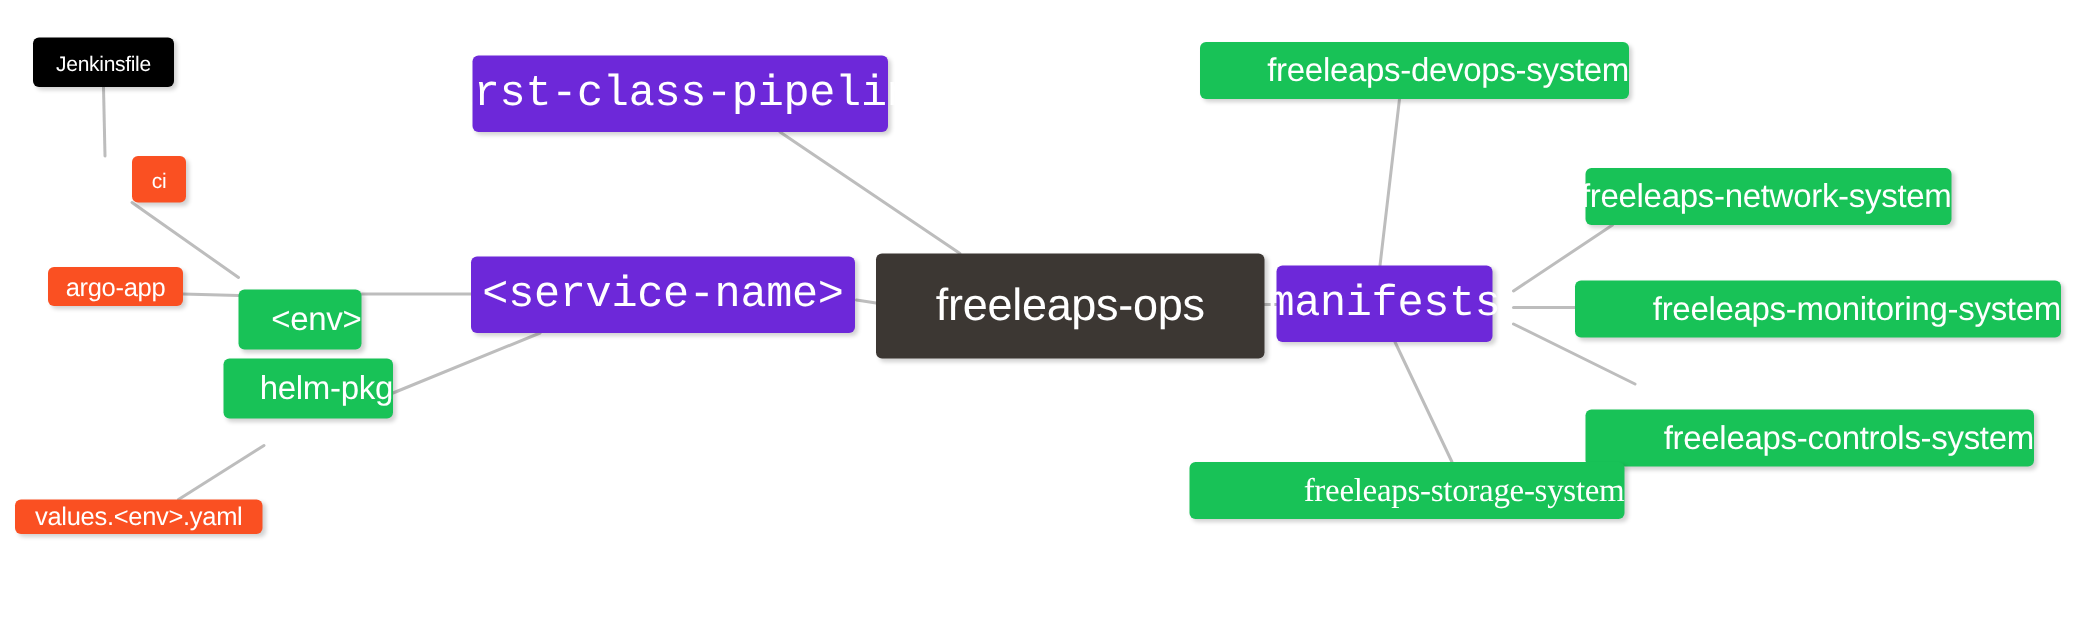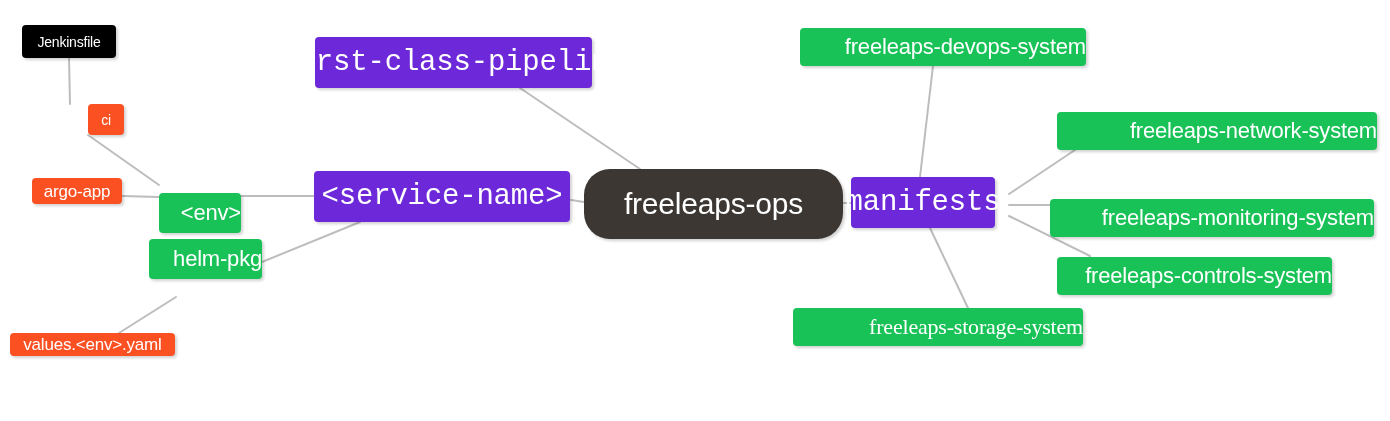--- a/index.html
+++ b/index.html
@@ -48,21 +48,21 @@
   }
 
   
   .c-root   { background: #3c3733; }
   .c-blue   { background: #6d28d9; font-family: Liberation Mono, monospace; }
   .c-green  { background: #18c257; }
   .c-orange { background: #000000; }
   .c-red    { background: #fa5022; }
 
   
-  .t-root   { font-size: 30px; border-radius: 26px; }
+  .t-root   { font-size: 30px; }
   .t-lg     { font-size: 29px; }
   .t-sm     { font-size: 22px; justify-content: flex-end; }
   .t-xs     { font-size: 17px; }
   .t-xxs    { font-size: 14px; }
 </style>
 </head>
 <body>
 
 <div id="mindmap">
   <svg id="edges" width="1390" height="421" viewBox="0 0 1390 421" xmlns="http://www.w3.org/2000/svg" aria-hidden="true">
@@ -108,26 +108,26 @@
       </div>
       <div class="node c-root t-root" style="left: 584px; top: 169px; width: 259px; height: 70px;">
         <span class="node-label">freeleaps-ops</span>
       </div>
       <div class="node c-blue t-lg" style="left: 851px; top: 177px; width: 144px; height: 51px;">
         <span class="node-label">manifests</span>
       </div>
       <div class="node c-green t-sm" style="left: 800px; top: 28px; width: 286px; height: 38px;">
         <span class="node-label">freeleaps-devops-system</span>
       </div>
-      <div class="node c-green t-sm" style="left: 1057px; top: 112px; width: 320px; height: 38px;">
+      <div class="node c-green t-sm" style="left: 1057px; top: 112px; width: 244px; height: 38px;">
         <span class="node-label">freeleaps-network-system</span>
       </div>
-      <div class="node c-green t-sm" style="left: 1050px; top: 187px; width: 324px; height: 38px; margin-top: 12px;">
+      <div class="node c-green t-sm" style="left: 1050px; top: 187px; width: 324px; height: 38px;">
         <span class="node-label">freeleaps-monitoring-system</span>
       </div>
-      <div class="node c-green t-sm" style="left: 1057px; top: 257px; width: 275px; height: 38px;">
+      <div class="node c-green t-sm" style="left: 1057px; top: 273px; width: 299px; height: 38px;">
         <span class="node-label">freeleaps-controls-system</span>
       </div>
       <div class="node c-green t-sm" style="left: 793px; top: 308px; width: 290px; height: 38px; font-family: Liberation Serif, serif;">
         <span class="node-label">freeleaps-storage-system</span>
       </div>
     </div>
 </div>
 
 </body></html>

